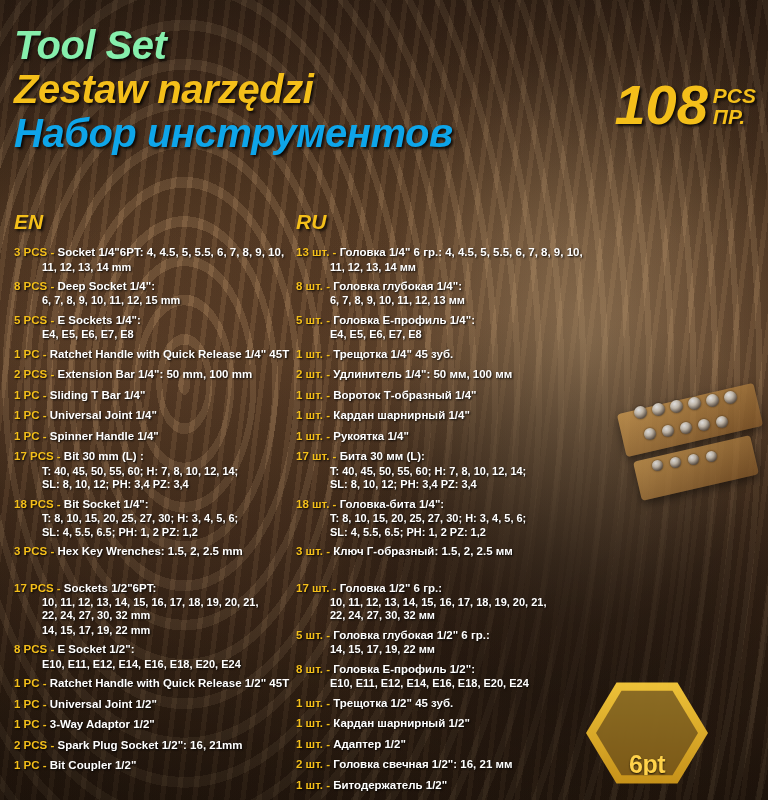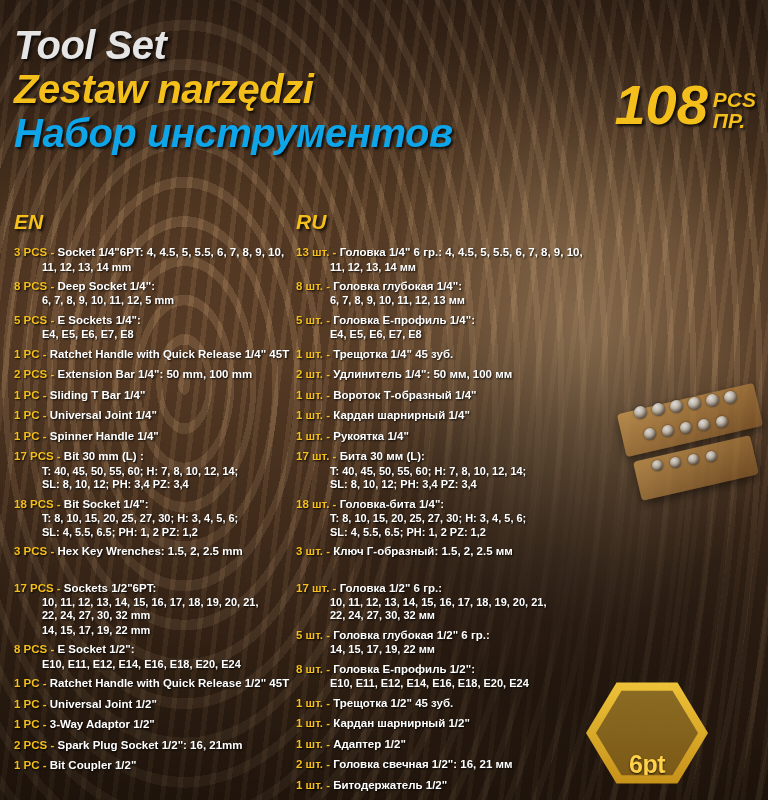--- a/index.html
+++ b/index.html
@@ -70,27 +70,27 @@
   
   #header { position:absolute; left:14px; top:24px; z-index:5; }
   .h-en, .h-pl, .h-ru {
     font-weight: bold;
     font-style: italic;
     letter-spacing: -0.5px;
     line-height: 1.05;
     text-shadow: 2px 2px 3px rgba(0,0,0,0.85);
     white-space: nowrap;
   }
-  .h-en { color:#e5e5e5; font-size:40px; }
+  .h-en { color:#86efac; font-size:40px; }
   .h-pl { color:#f4bf1a; font-size:40px; margin-top:2px;}
   .h-ru { color:#0ea5e9; font-size:40px; margin-top:2px;}
 
   #pcsbadge {
     position:absolute; right:12px; top:78px; z-index:5;
-    display:flex; align-items:flex-end;
+    display:flex; align-items:center;
     text-shadow: 2px 2px 3px rgba(0,0,0,0.85);
   }
   #pcsbadge .num {
     color:#f4bf1a; font-size:56px; font-weight:bold; font-style:italic; line-height:.95;
   }
   #pcsbadge .units { margin-left:5px; margin-top:2px; }
   #pcsbadge .units div {
     color:#f4bf1a; font-size:21px; font-weight:bold; font-style:italic; line-height:1.0;
   }
 
@@ -159,21 +159,21 @@
 
 <div class="col" id="col-en">
   <div class="collabel">EN</div>
   <div id="list-en">
       <div class="entry">
         <span class="line"><span class="qty">3 PCS </span><span class="dash">- </span><span class="txt">Socket 1/4"6PT: 4, 4.5, 5, 5.5, 6, 7, 8, 9, 10,</span></span>
         <span class="cont">11, 12, 13, 14 mm</span>
       </div>
       <div class="entry">
         <span class="line"><span class="qty">8 PCS </span><span class="dash">- </span><span class="txt">Deep Socket 1/4":</span></span>
-        <span class="cont">6, 7, 8, 9, 10, 11, 12, 5 mm</span>
+        <span class="cont">6, 7, 8, 9, 10, 11, 12, 15 mm</span>
       </div>
       <div class="entry">
         <span class="line"><span class="qty">5 PCS </span><span class="dash">- </span><span class="txt">E Sockets 1/4":</span></span>
         <span class="cont">E4, E5, E6, E7, E8</span>
       </div>
       <div class="entry">
         <span class="line"><span class="qty">1 PC </span><span class="dash">- </span><span class="txt">Ratchet Handle with Quick Release 1/4" 45T</span></span>
       </div>
       <div class="entry">
         <span class="line"><span class="qty">2 PCS </span><span class="dash">- </span><span class="txt">Extension Bar 1/4": 50 mm, 100 mm</span></span>

